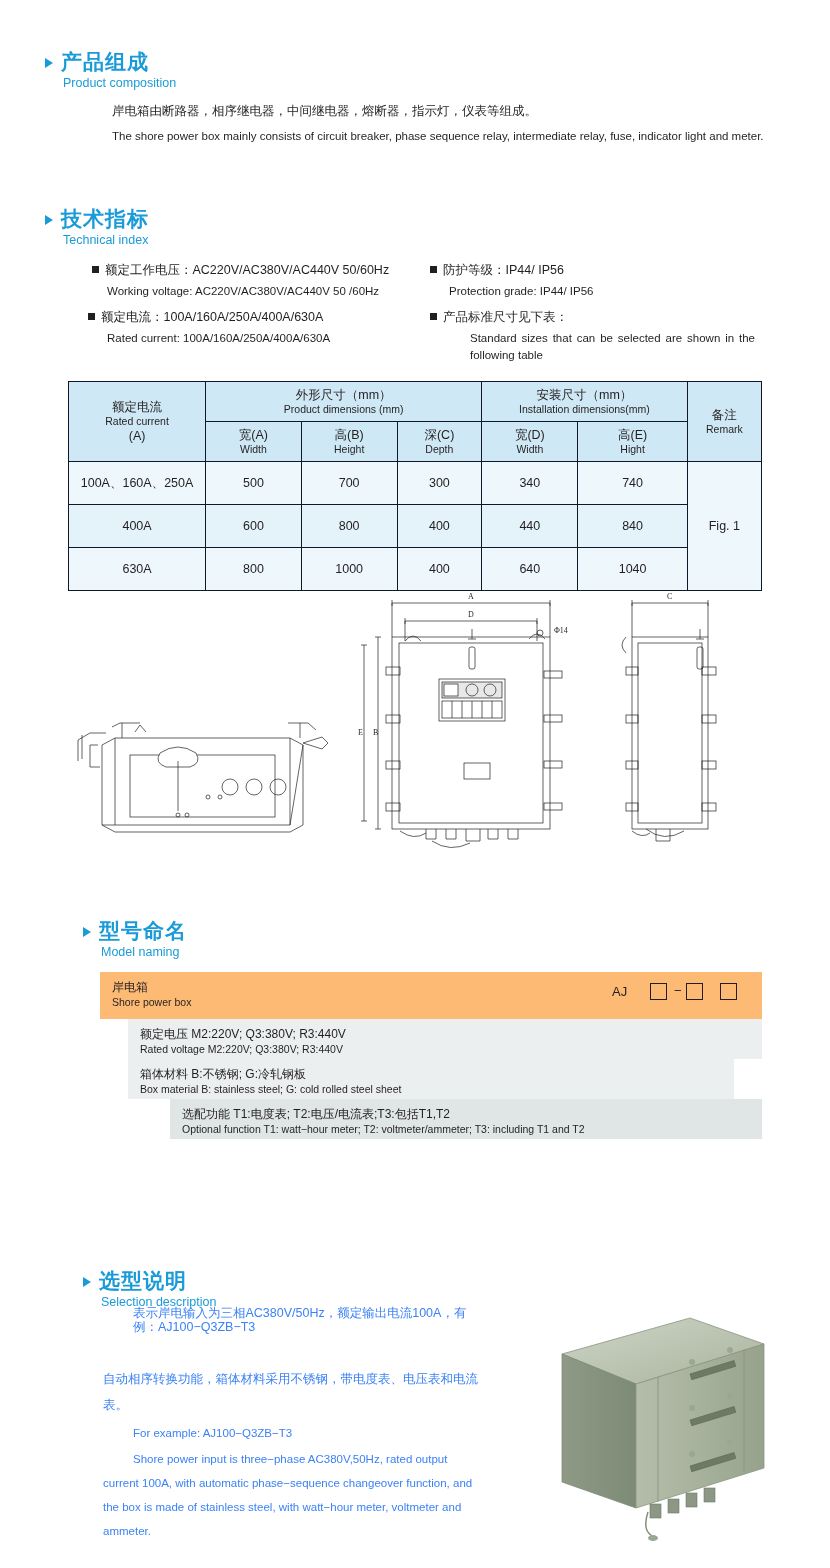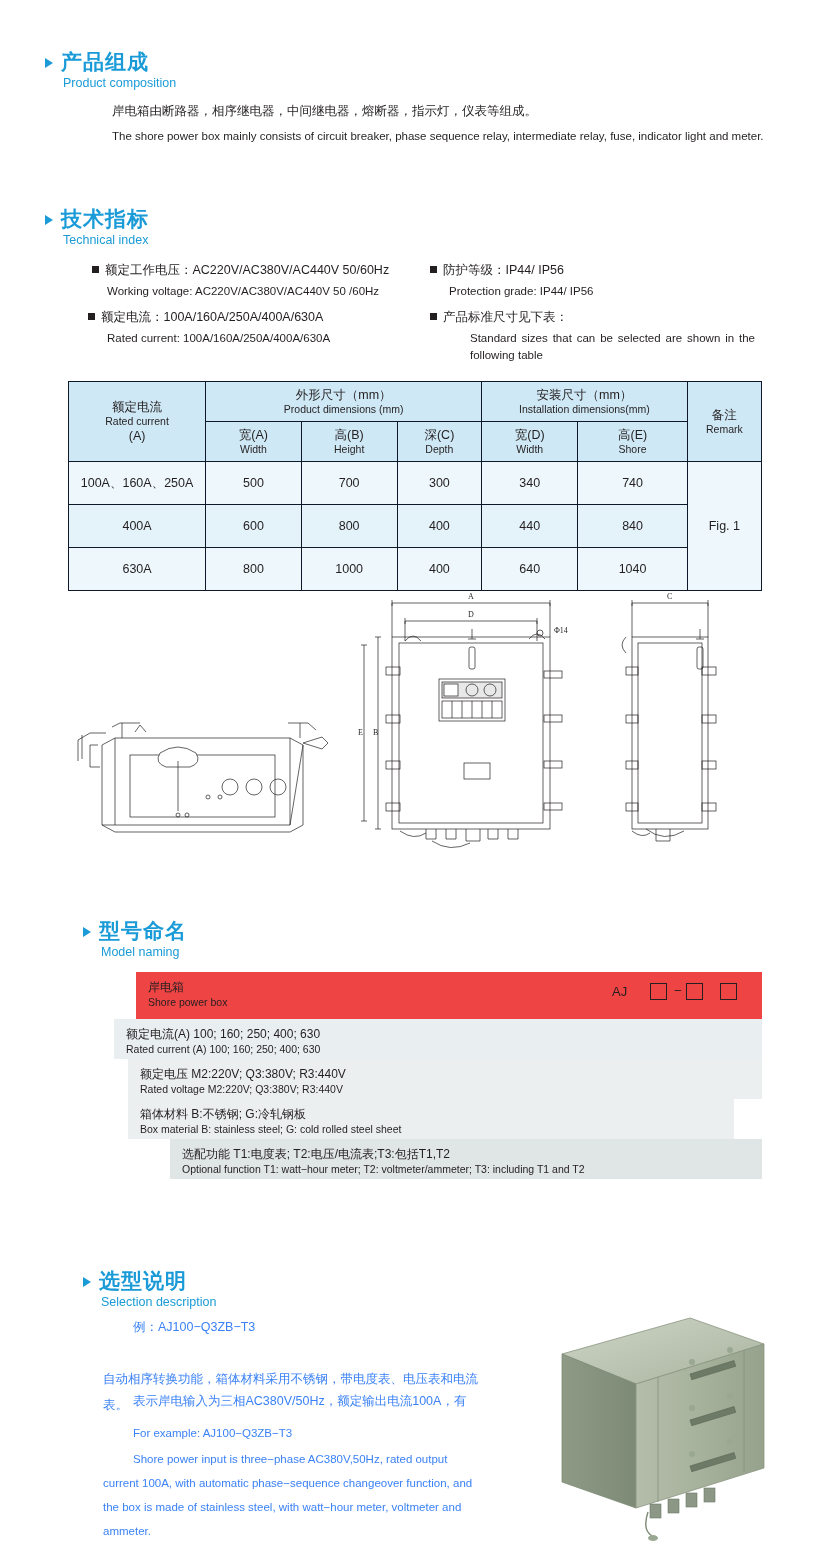--- a/index.html
+++ b/index.html
@@ -44,21 +44,21 @@
   .spec-table .remark{background:#edf7fc;font-size:12.5px;color:#231f20;}
 
   
   .drawing{position:absolute;left:60px;top:575px;width:710px;height:285px;}
 
   
   .mn-box{position:absolute;left:100px;top:972px;width:662px;}
   .mn-row{position:relative;box-sizing:border-box;padding:7px 12px;}
   .mn-row .cn{font-size:12px;line-height:16px;white-space:nowrap;}
   .mn-row .en{font-size:10.5px;line-height:15px;white-space:nowrap;}
-  .mn-r0{background:#ef4444;height:47px;margin-left:36px;}
+  .mn-r0{background:#fdba74;height:47px;}
   .mn-r1{background:#e9eef0;height:40px;margin-left:14px;width:648px;}
   .mn-r2{background:#eceff0;height:40px;margin-left:28px;width:634px;}
   .mn-r3{background:#e6ebec;height:40px;margin-left:42px;width:620px;}
   .mn-r4{background:#eceff0;height:40px;margin-left:28px;width:606px;}
   .mn-r5{background:#e0e5e6;height:40px;margin-left:70px;width:592px;}
   .mn-code{position:absolute;right:0;top:8px;width:150px;height:26px;}
   .mn-code .aj{position:absolute;left:0;top:4px;font-size:13px;}
   .mn-code .bx{position:absolute;top:3px;width:15px;height:15px;border:1px solid #231f20;}
   .mn-code .dash{position:absolute;top:3px;font-size:13px;}
 
@@ -141,21 +141,21 @@
       <td class="hdr" style="width:84px;">
         <span class="cn">深(C)</span>
         <span class="en">Depth</span>
       </td>
       <td class="hdr" style="width:96px;">
         <span class="cn">宽(D)</span>
         <span class="en">Width</span>
       </td>
       <td class="hdr" style="width:110px;">
         <span class="cn">高(E)</span>
-        <span class="en">Shore</span>
+        <span class="en">Hight</span>
       </td>
     </tr>
     <tr>
       <td class="cell">100A、160A、250A</td>
       <td class="cell">500</td>
       <td class="cell">700</td>
       <td class="cell">300</td>
       <td class="cell">340</td>
       <td class="cell">740</td>
       <td class="remark" rowspan="3">Fig. 1</td>
@@ -304,24 +304,20 @@
       <div class="cn">岸电箱</div>
       <div class="en">Shore power box</div>
       <div class="mn-code">
         <span class="aj">AJ</span>
         <span class="bx" style="left:38px;"></span>
         <span class="dash" style="left:62px;">−</span>
         <span class="bx" style="left:74px;"></span>
         <span class="bx" style="left:108px;"></span>
       </div>
     </div>
-    <div class="mn-row mn-r1">
-      <div class="cn">额定电流(A)  100; 160; 250; 400; 630</div>
-      <div class="en">Rated current (A)  100; 160; 250; 400; 630</div>
-    </div>
     <div class="mn-row mn-r2">
       <div class="cn">额定电压    M2:220V;  Q3:380V;  R3:440V</div>
       <div class="en">Rated voltage   M2:220V;  Q3:380V;  R3:440V</div>
     </div>
     <div class="mn-row mn-r4">
       <div class="cn">箱体材料      B:不锈钢;  G:冷轧钢板</div>
       <div class="en">Box material    B: stainless steel;  G: cold rolled steel sheet</div>
     </div>
     <div class="mn-row mn-r5">
       <div class="cn">选配功能          T1:电度表;  T2:电压/电流表;T3:包括T1,T2</div>
@@ -329,21 +325,21 @@
     </div>
   </div>
 
   <div class="sec-head" style="left:83px;top:1271px;">
     <span class="arrow"></span>
     <span class="cn">选型说明</span>
     <span class="en">Selection description</span>
   </div>
 
   <div class="sel-text" style="left:133px;top:1314px;">例：AJ100−Q3ZB−T3</div>
-  <div class="sel-text" style="left:133px;top:1388px;">表示岸电输入为三相AC380V/50Hz，额定输出电流100A，有</div>
+  <div class="sel-text" style="left:133px;top:1300px;">表示岸电输入为三相AC380V/50Hz，额定输出电流100A，有</div>
   <div class="sel-text" style="left:103px;top:1366px;">自动相序转换功能，箱体材料采用不锈钢，带电度表、电压表和电流</div>
   <div class="sel-text" style="left:103px;top:1392px;">表。</div>
   <div class="sel-text en" style="left:133px;top:1421px;">For example: AJ100−Q3ZB−T3</div>
   <div class="sel-text en" style="left:133px;top:1447px;">Shore  power  input  is  three−phase  AC380V,50Hz,  rated  output</div>
   <div class="sel-text en" style="left:103px;top:1471px;">current 100A, with automatic phase−sequence changeover function, and</div>
   <div class="sel-text en" style="left:103px;top:1495px;">the box is made of stainless steel, with watt−hour meter, voltmeter and</div>
   <div class="sel-text en" style="left:103px;top:1519px;">ammeter.</div>
 
   <div class="photo">
     <svg width="240" height="230" viewBox="0 0 240 230">

